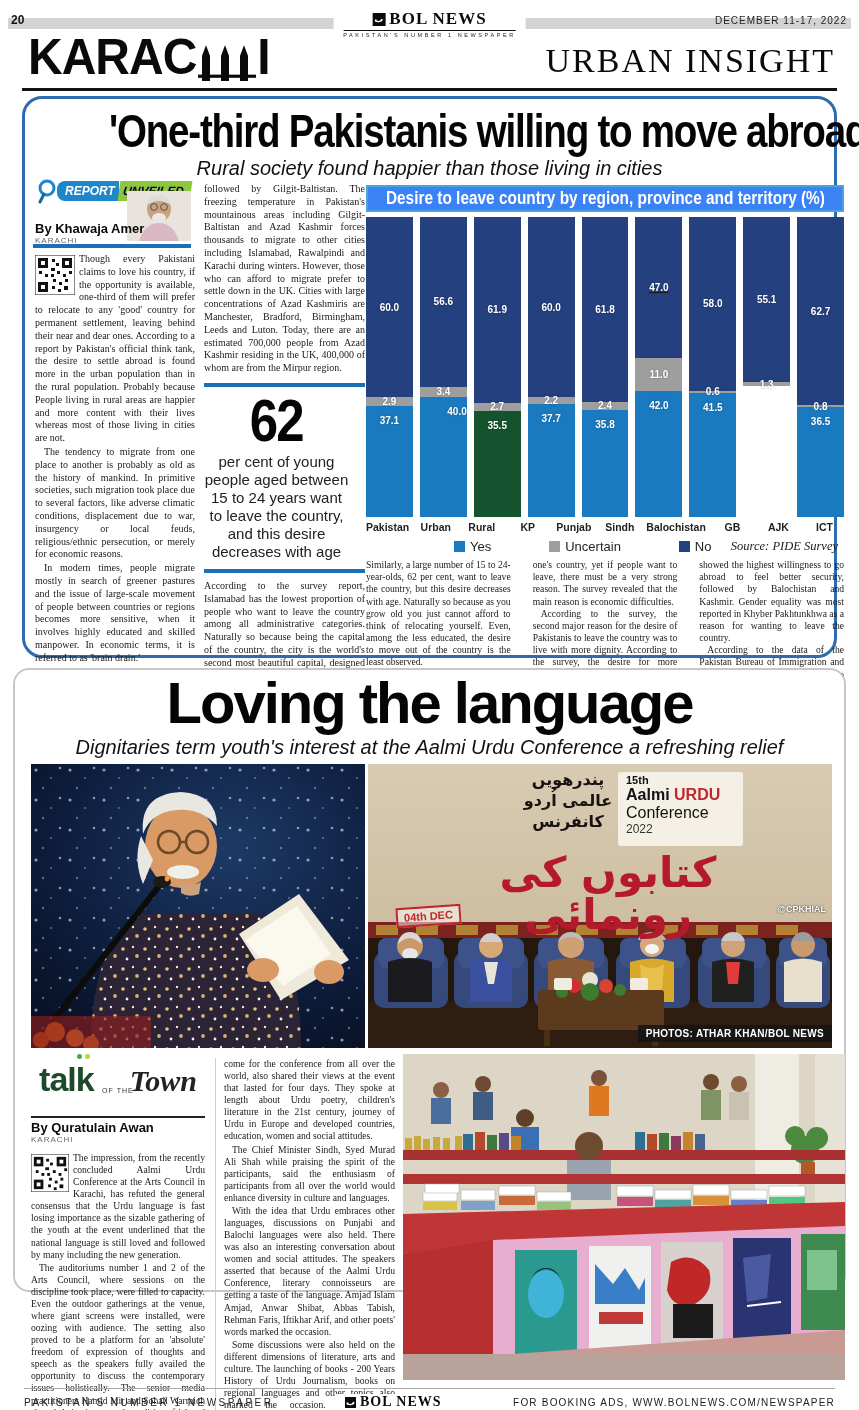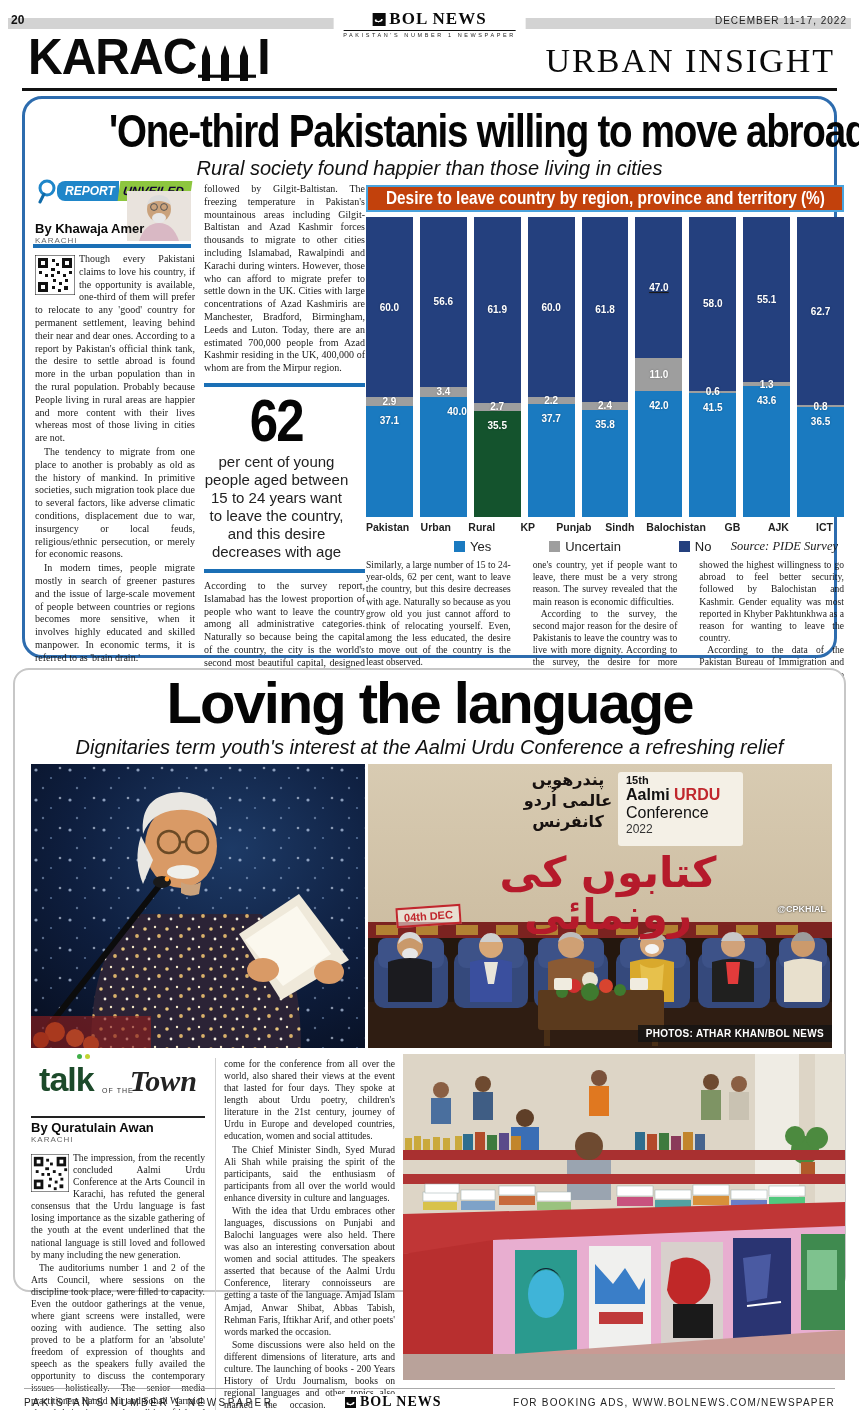--- a/index.html
+++ b/index.html
@@ -51,21 +51,21 @@
   .col1 { position:absolute; left:10px; top:154px; width:160px; }
   .col2 { position:absolute; left:179px; top:84px; width:161px; }
   .qr { float:left; margin:2px 4px 1px 0; }
 
   .pullquote { border-top:4px solid #1b6fb5; border-bottom:4px solid #1b6fb5; margin:8px 0 7px 0; padding:4px 16px 8px 0; text-align:center; }
   .pq-num { font:900 60px/1 "Liberation Sans",sans-serif; letter-spacing:-2px; transform:scaleX(.85); display:inline-block; color:#050505; }
   .pq-text { font:15px/1.2 "Liberation Sans",sans-serif; color:#222; margin-top:2px; }
 
   
   .chart { position:absolute; left:341px; top:86px; width:478px; }
-  .chart-title { background:#c2410c; border:2px solid #4aa3dd; color:#fff; text-align:center; height:27px; display:flex; align-items:center; justify-content:center; }
+  .chart-title { background:#3b82f6; border:2px solid #4aa3dd; color:#fff; text-align:center; height:27px; display:flex; align-items:center; justify-content:center; }
   .chart-title span { display:inline-block; transform:scaleX(.88); font:800 17.5px "Liberation Sans",sans-serif; letter-spacing:0; white-space:nowrap; }
   .plot { display:flex; gap:7px; height:300px; margin-top:5px; }
   .bar { flex:1; display:flex; flex-direction:column; }
   .seg { position:relative; display:flex; align-items:center; justify-content:center; overflow:visible; }
   .seg span { font:bold 10px "Liberation Sans",sans-serif; color:#fff; text-shadow:0 0 2px rgba(0,0,0,.35); white-space:nowrap; z-index:2; }
   .seg.yes { align-items:flex-start; }
   .seg.yes span { margin-top:9px; }
   .cats { display:flex; gap:7px; margin-top:4px; }
   .cats div { flex:1; text-align:center; font:600 10.5px "Liberation Sans",sans-serif; color:#222; }
   .legend { display:flex; align-items:center; margin:6px 4px 0 88px; gap:58px; position:relative; }
@@ -316,23 +316,20 @@
             <div class="seg yes" style="height: 41.5%; background: rgb(26, 122, 192);">
               <span>41.5</span>
             </div>
           </div>
           <div class="bar">
             <div class="seg no" style="height: 55.1%; background: rgb(36, 64, 126);">
               <span>55.1</span>
             </div>
             <div class="seg unc" style="height: 1.3%; background: rgb(158, 158, 158);">
               <span>1.3</span>
-            </div>
-            <div class="seg yes" style="height: 43.6%; background: rgb(26, 122, 192);">
-              <span>43.6</span>
             </div>
           </div>
           <div class="bar">
             <div class="seg no" style="height: 62.7%; background: rgb(36, 64, 126);">
               <span>62.7</span>
             </div>
             <div class="seg unc" style="height: 0.8%; background: rgb(158, 158, 158);">
               <span>0.8</span>
             </div>
             <div class="seg yes" style="height: 36.5%; background: rgb(26, 122, 192);">

